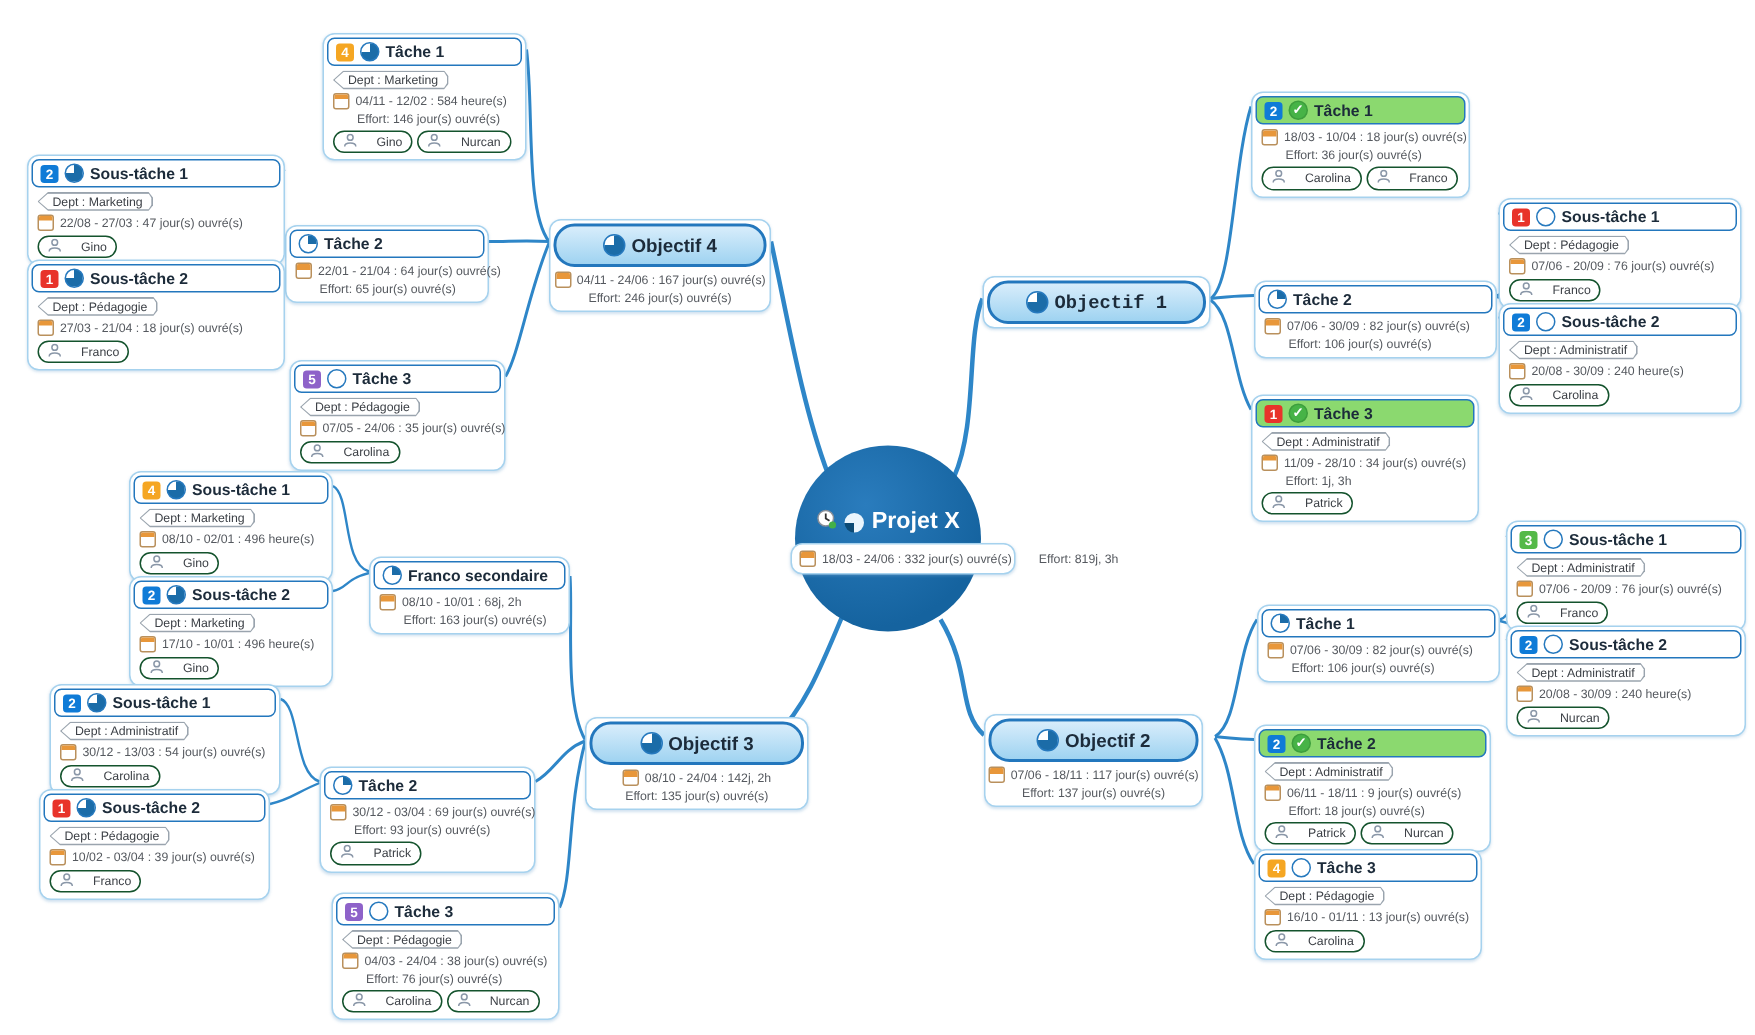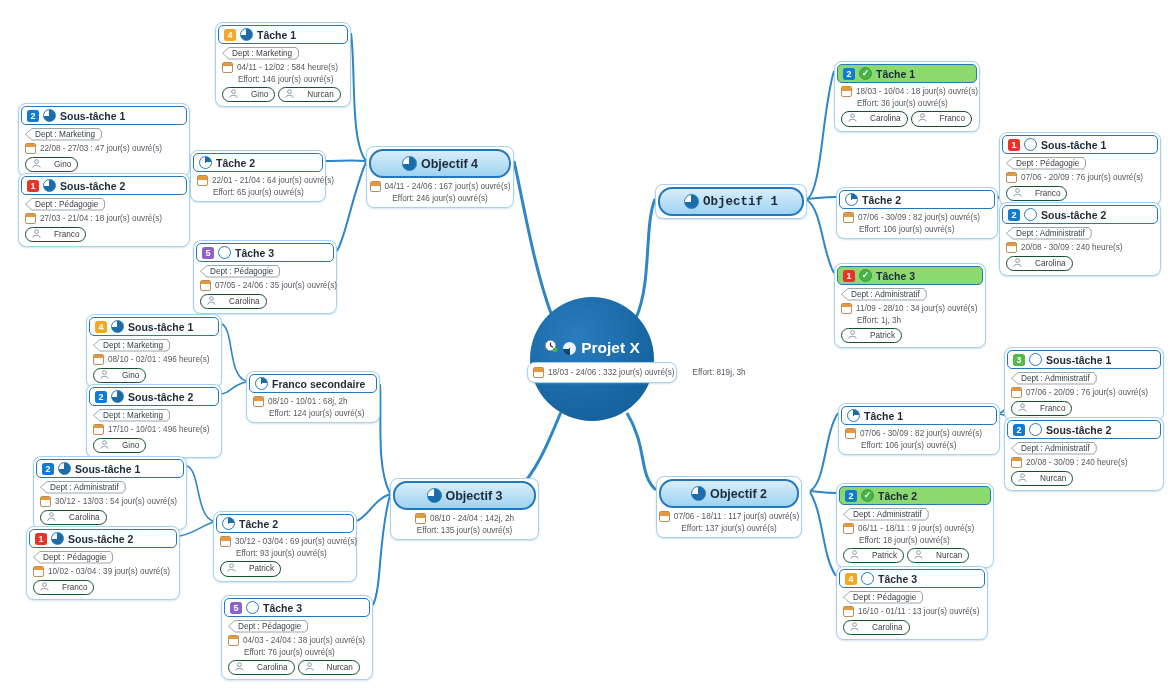--- a/index.html
+++ b/index.html
@@ -302,21 +302,21 @@
         <span class="prog prog-25"></span>
         <span class="ttl">Franco secondaire</span>
       </div>
       <div class="bdy">
 
         <div class="line daterow">
           <span class="cal"></span>
           <span class="dtx">08/10 - 10/01 : 68j, 2h</span>
         </div>
         <div class="line effrow">
-          <span class="etx">Effort: 124 jour(s) ouvré(s)</span>
+          <span class="etx">Effort: 163 jour(s) ouvré(s)</span>
         </div>
 
       </div>
     </div>
     <div class="node" style="left: 86px; top: 314px; width: 136px;">
       <div class="hdr">
         <span class="prio p4">4</span>
         <span class="prog prog-75"></span>
         <span class="ttl">Sous-tâche 1</span>
       </div>

